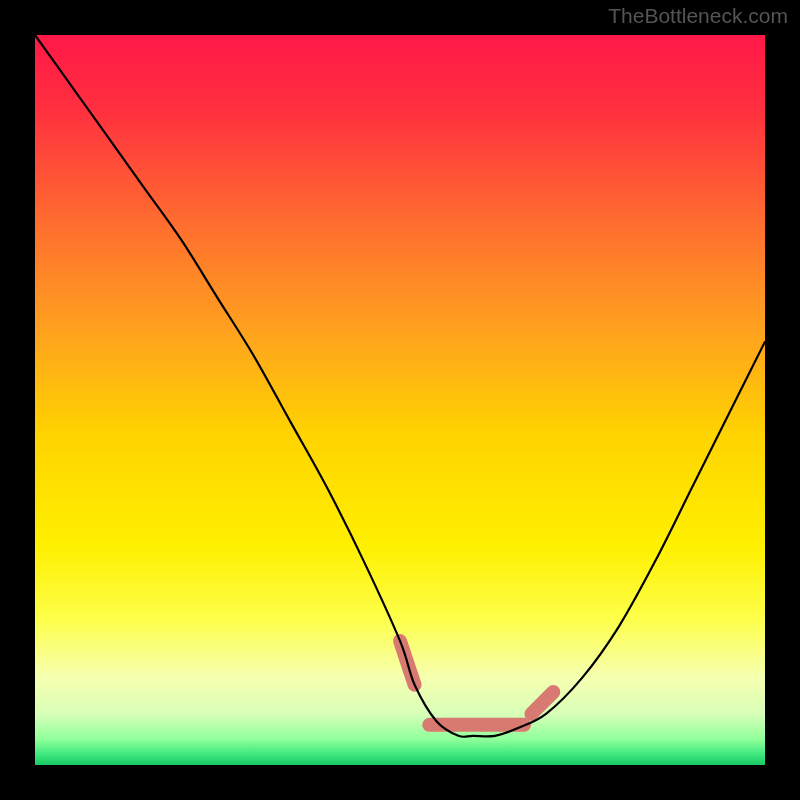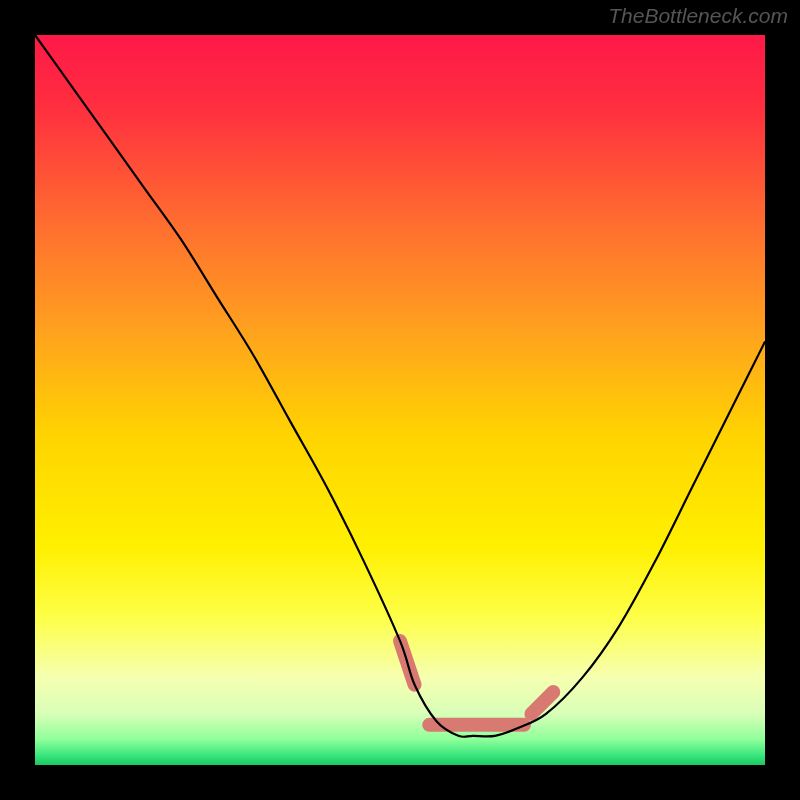--- a/index.html
+++ b/index.html
@@ -12,21 +12,20 @@
     font-family: Arial, sans-serif;
   }
   .watermark {
     position: absolute;
     top: 4px;
     right: 12px;
     color: #555;
     font-size: 21px;
     font-weight: 500;
     z-index: 10;
-    font-style: italic;
   }
   .plot-area {
     position: absolute;
     left: 35px;
     top: 35px;
     width: 730px;
     height: 730px;
     overflow: hidden;
   }
   .plot-area svg {

